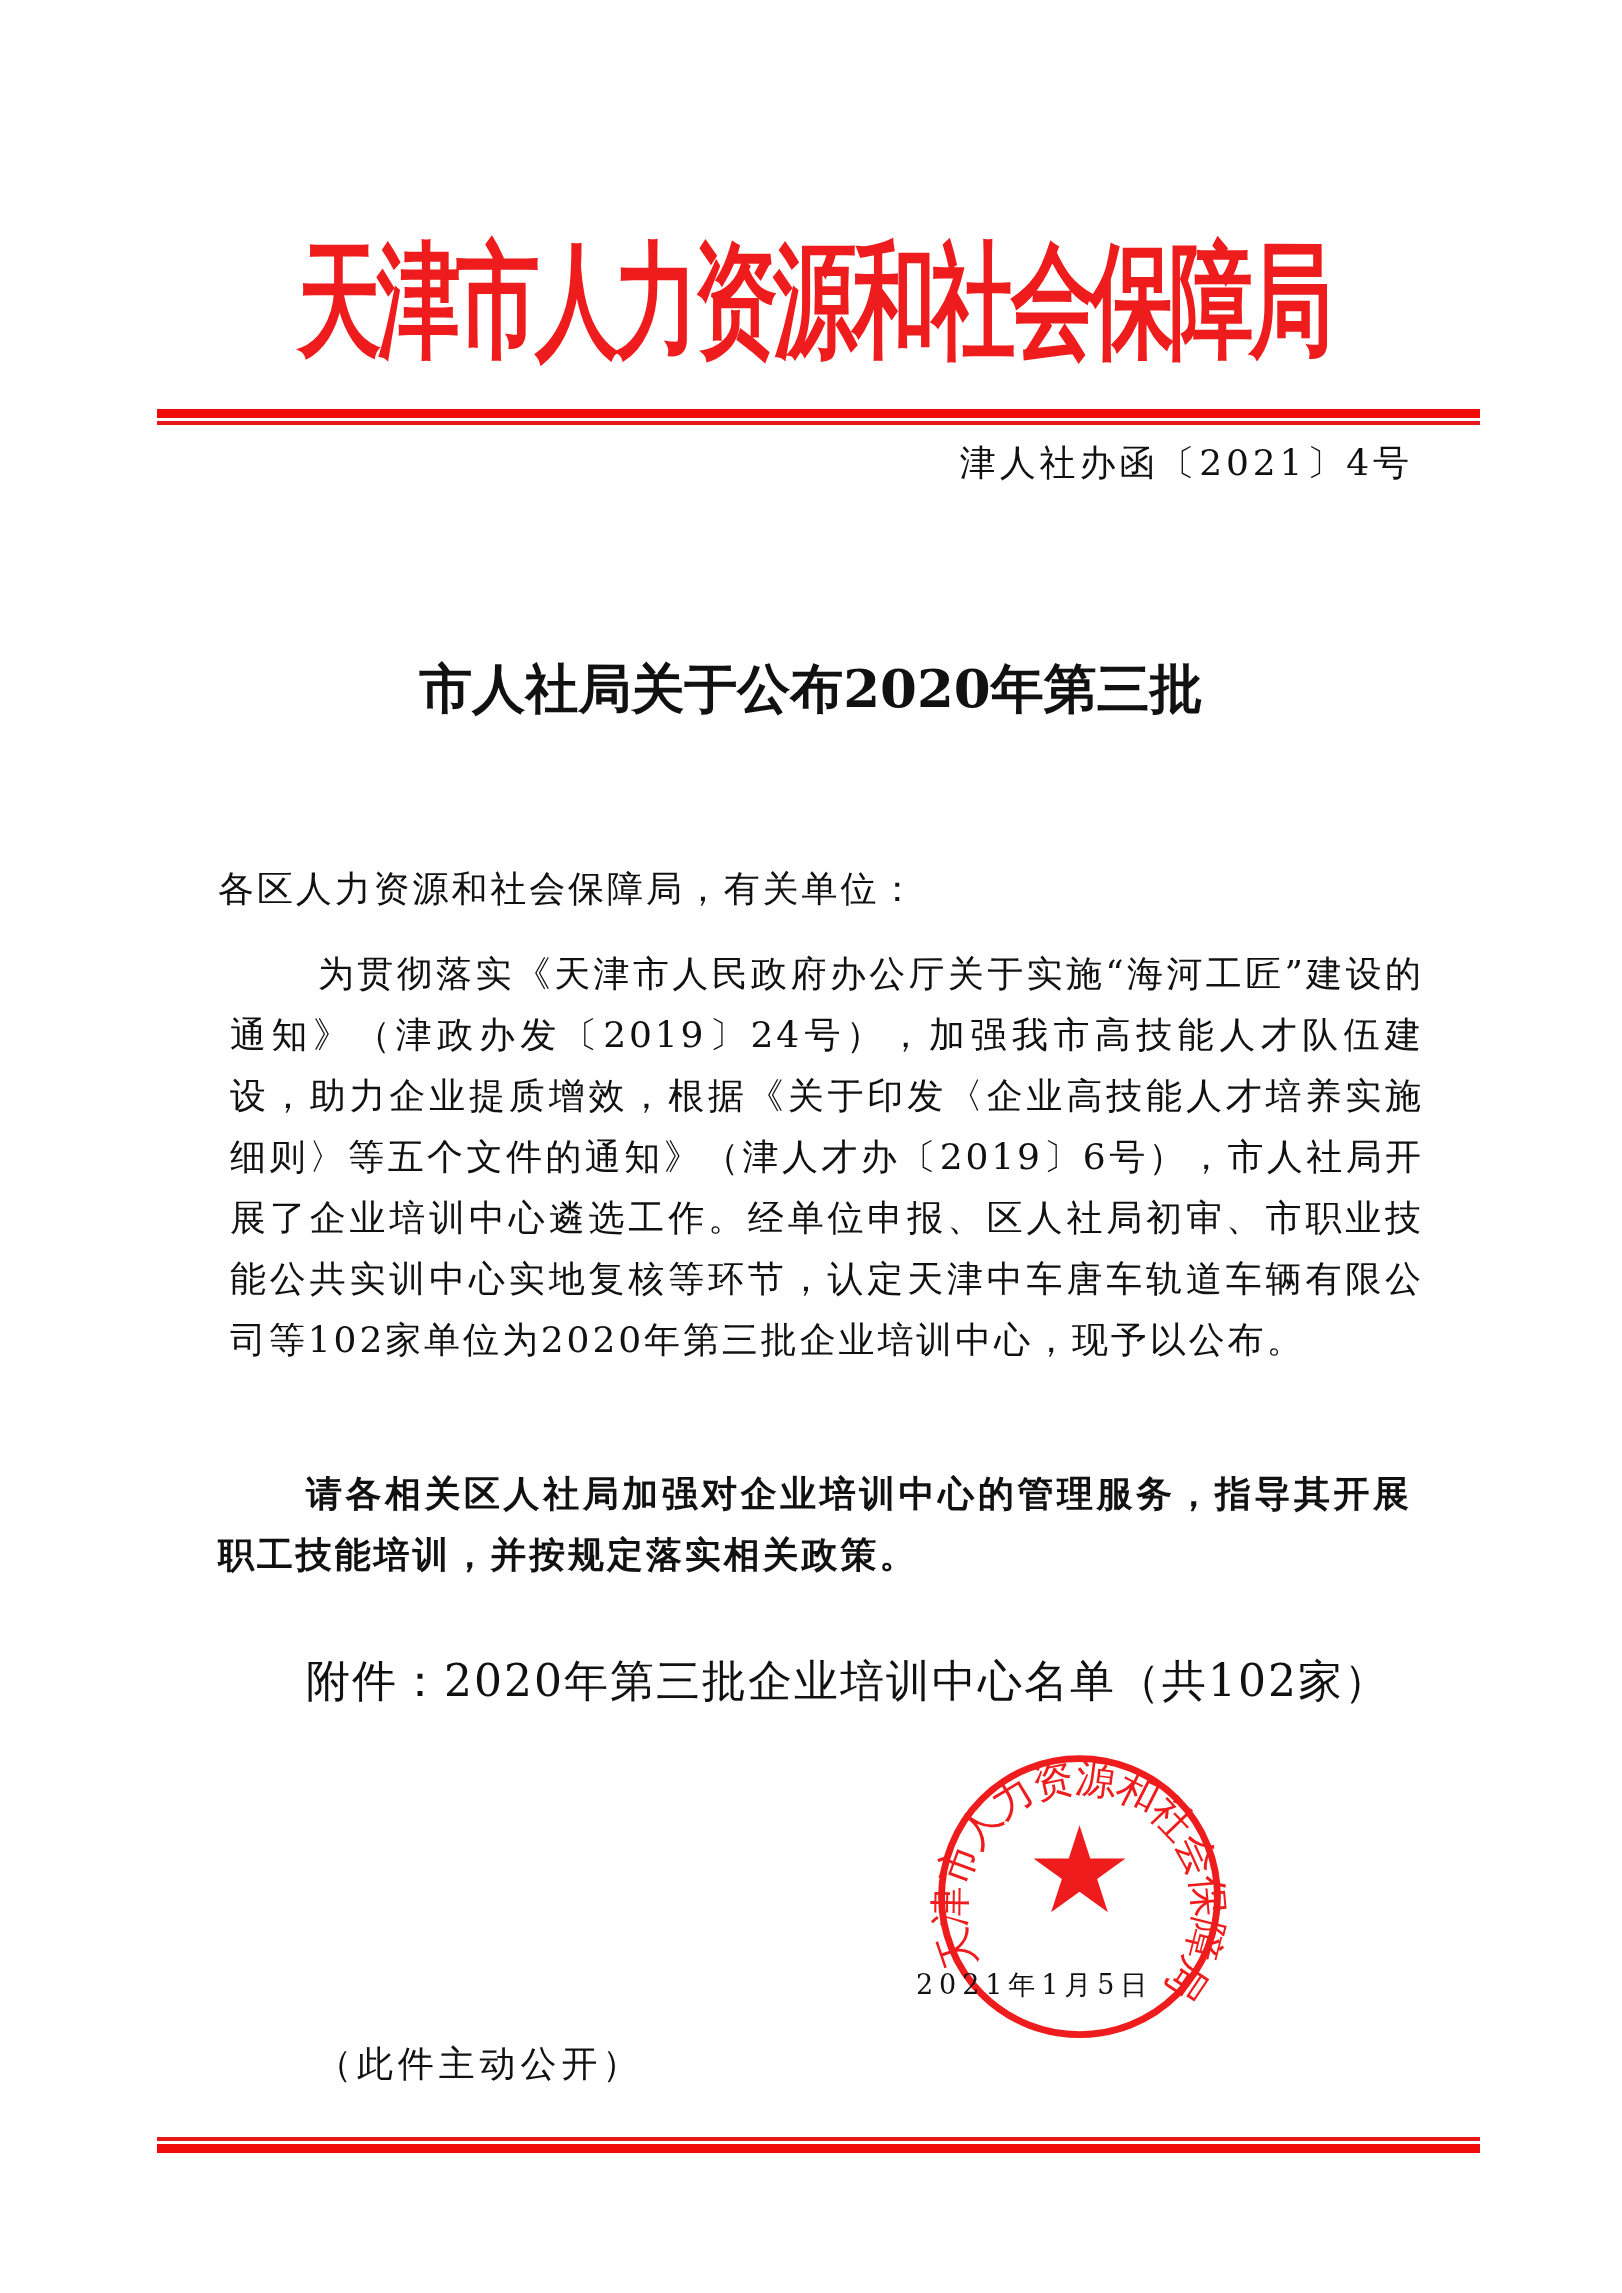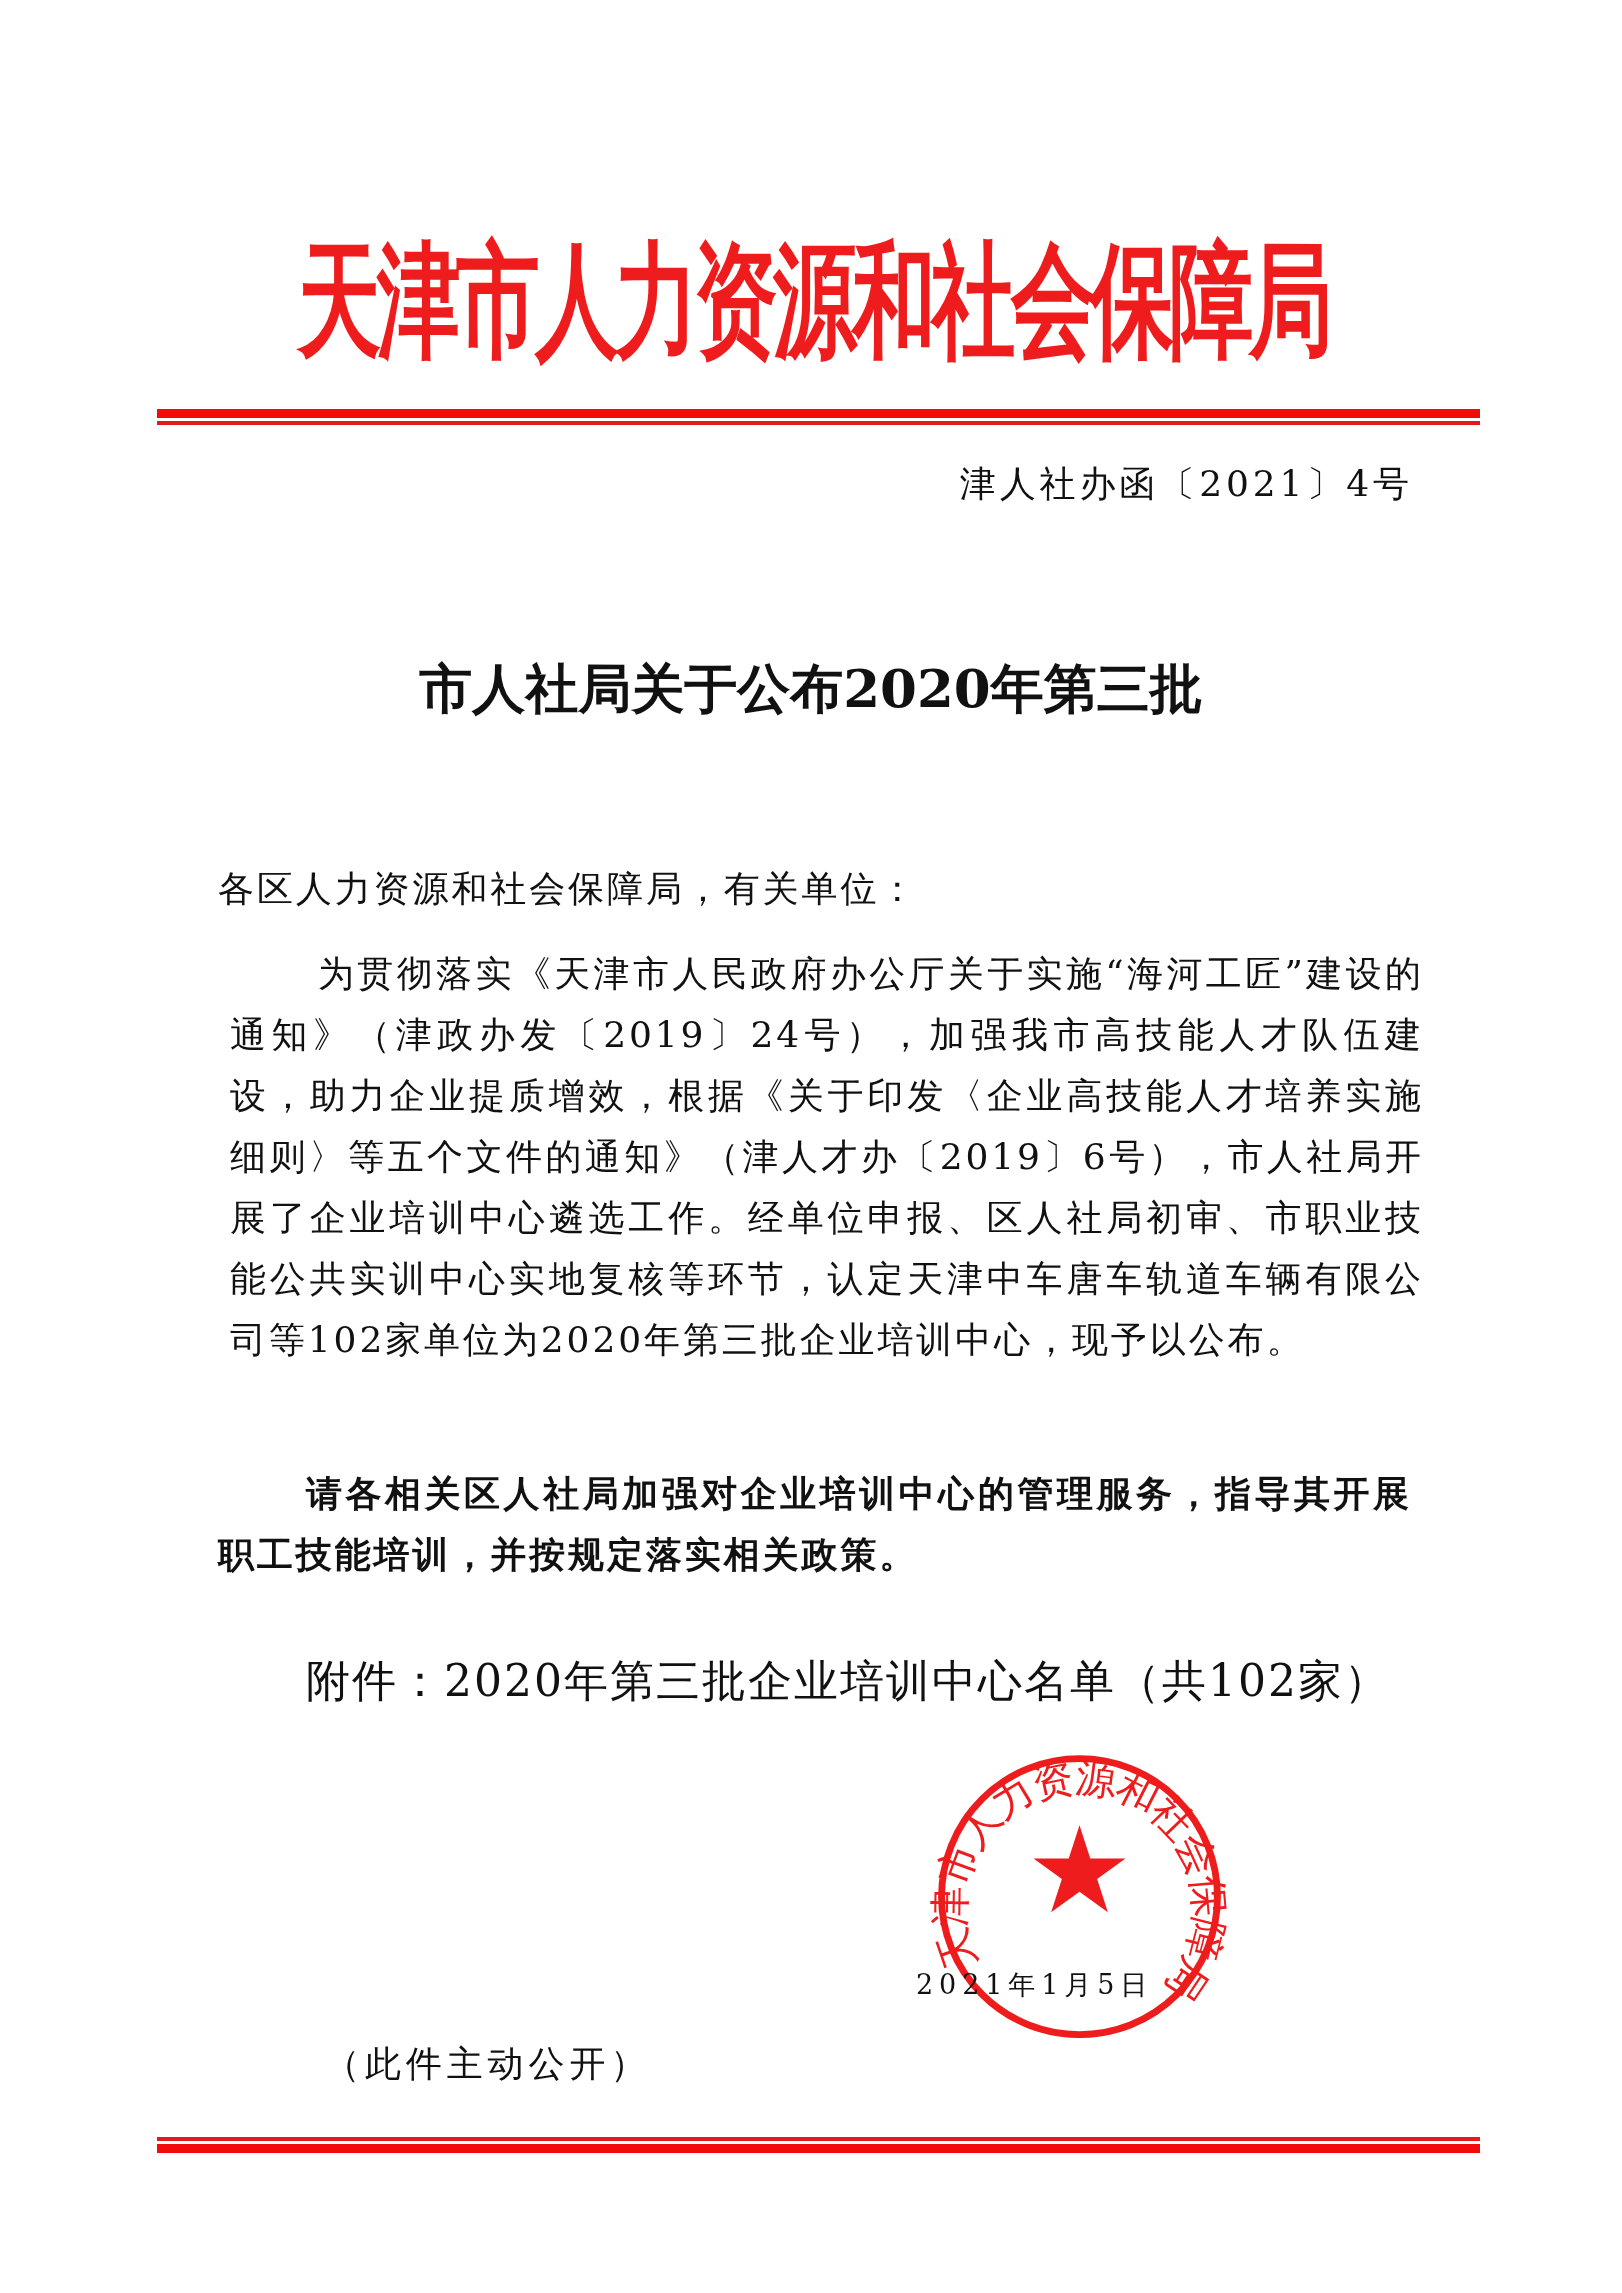--- a/index.html
+++ b/index.html
@@ -11,21 +11,21 @@
     color: #ee1c1c; font-size: 116px; line-height: 147px; letter-spacing: -5.9px;
     transform: scaleX(0.72) scaleY(1.08); transform-origin: 818px 0; white-space: nowrap; }
 
   .rule { position: absolute; left: 157px; width: 1323px; }
   .rule .thick { height: 8.8px; background: #f20b0b; }
   .rule .gap { height: 2.9px; background: #fff; }
   .rule .thin { height: 3.9px; background: #e51919; }
   .rule-top { top: 409px; }
   .rule-bottom { top: 2137px; }
 
-  .doc-no { position: absolute; right: 209px; top: 459px; font-size: 36px; line-height: 49px;
+  .doc-no { position: absolute; right: 209px; top: 438px; font-size: 36px; line-height: 49px;
     letter-spacing: 3.9px; white-space: nowrap; text-align: right; }
 
   .title { position: absolute; left: 0; width: 1622px; top: 655px; text-align: center;
     font-weight: bold; font-size: 53px; line-height: 67px; }
   .title .line { display: block; white-space: nowrap; }
 
   .salutation { position: absolute; left: 218px; top: 864px; font-size: 36px; line-height: 49px;
     letter-spacing: 2.9px; white-space: nowrap; }
 
   .para { position: absolute; left: 218px; width: 1194px; font-size: 36px; line-height: 61px;
@@ -35,21 +35,21 @@
 
   .attachment { position: absolute; left: 306px; top: 1656px; font-size: 44px; line-height: 49px;
     letter-spacing: 2px; white-space: nowrap; }
 
   .seal { position: absolute; left: 913px; top: 1745px; width: 333px; height: 274px; }
   .seal svg { width: 100%; height: 100%; overflow: visible; }
 
   .date { position: absolute; left: 916px; top: 1960px; font-size: 27px; line-height: 49px;
     letter-spacing: 5.9px; white-space: nowrap; z-index: 2; }
 
-  .disclosure { position: absolute; left: 324px; top: 2039px; font-size: 36px; line-height: 49px;
+  .disclosure { position: absolute; left: 316px; top: 2039px; font-size: 36px; line-height: 49px;
     letter-spacing: 4.9px; white-space: nowrap; }
 </style>
 </head>
 <body>
 
 <div class="masthead">天津市人力资源和社会保障局</div>
 
 <div class="rule rule-top">
   <div class="thick"></div>
   <div class="gap"></div>

